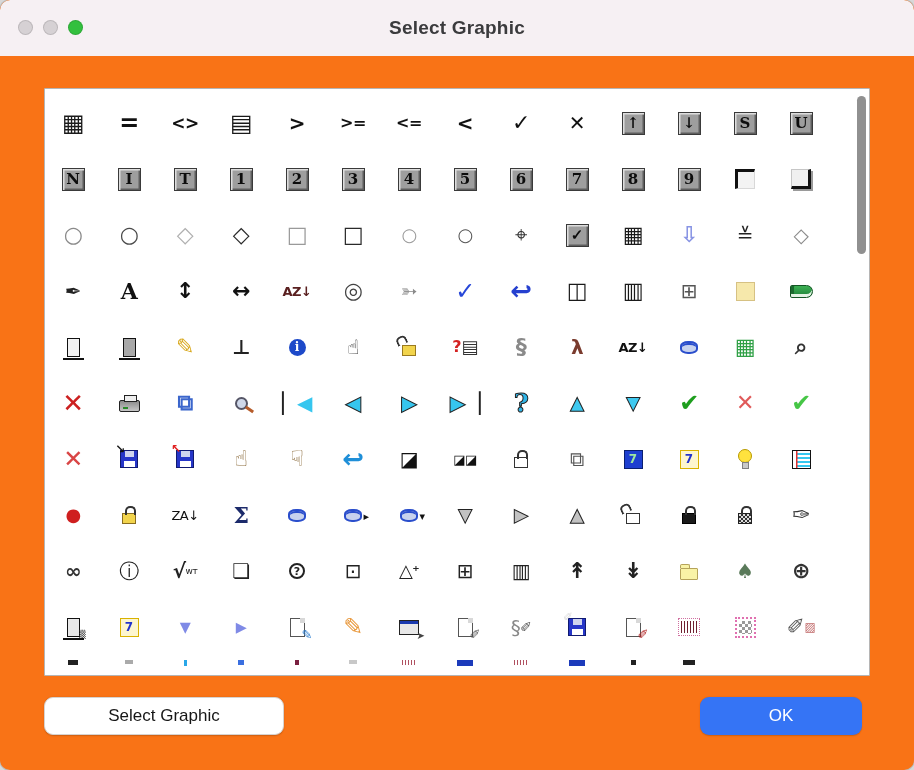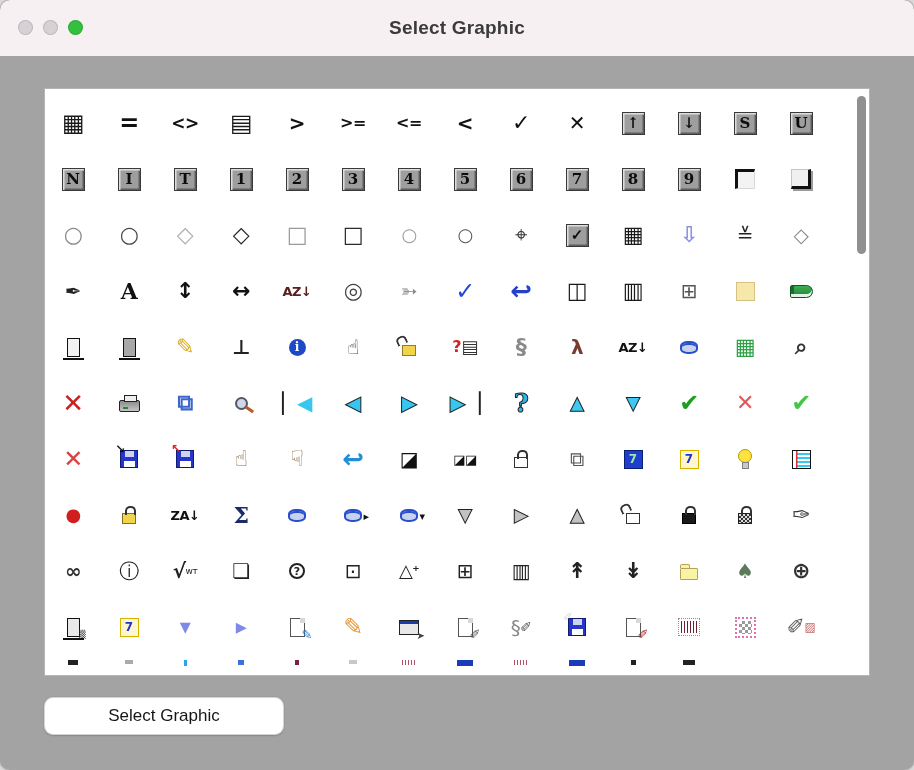--- a/index.html
+++ b/index.html
@@ -1,16 +1,16 @@
 <!DOCTYPE html>
 <html><head>
 <meta charset="utf-8">
 <style>
   html,body{margin:0;padding:0;background:#d8d8d8;}
-  .window{position:relative;width:914px;height:770px;background:#a3a3a3;border-radius:10px;
+  .window{position:relative;width:914px;height:770px;background:#f97316;border-radius:10px;
     overflow:hidden;font-family:"Liberation Sans",sans-serif;box-shadow:0 0 0 1px rgba(0,0,0,.12);}
   .titlebar{height:56px;background:#f6f0f3;display:flex;align-items:center;justify-content:center;
     position:relative;border-radius:10px 10px 0 0;}
   .title{font-weight:bold;font-size:19px;color:#3b3b3d;letter-spacing:.2px;}
   .lights{position:absolute;left:18px;top:20px;display:flex;gap:10px;}
   .tl{width:15px;height:15px;border-radius:50%;border:1px solid rgba(0,0,0,.12);box-sizing:border-box;}
 
   .panel{position:absolute;left:44px;top:88px;width:826px;height:588px;background:#fff;
     border:1px solid #b5b5b5;box-sizing:border-box;overflow:hidden;border-radius:1px;}
   #icon-grid{padding-top:6px;}
@@ -457,21 +457,21 @@
           </div>
         </div>
         <div class="icon-row">
           <div class="cell">
             <span class="glyph" style="color: rgb(207, 31, 31); font-size: 18px;">●</span>
           </div>
           <div class="cell">
             <div class="k k-lock" style="background: rgb(242, 212, 76); border-color: rgb(138, 109, 31);"></div>
           </div>
           <div class="cell">
-            <span class="glyph" style="color: rgb(17, 17, 17); font-size: 13px; font-weight: 700;">ZA↓</span>
+            <span class="glyph" style="color: rgb(17, 17, 17); font-size: 13px; font-weight: 400;">ZA↓</span>
           </div>
           <div class="cell">
             <span class="glyph serif" style="color: rgb(28, 42, 107); font-size: 22px; font-weight: 800;">Σ</span>
           </div>
           <div class="cell">
             <div class="k k-db"></div>
           </div>
           <div class="cell">
             <div class="k k-db">
               <span class="ov" style="color: rgb(17, 17, 17);">▸</span>
@@ -650,13 +650,14 @@
             <div style="width: 12px; height: 5px; background: rgb(34, 34, 34);"></div>
           </div>
           <div class="cell pcell"></div>
           <div class="cell pcell"></div>
         </div>
       </div>
     <div class="scroll-thumb"></div>
   </div>
 
   <button class="btn" style="left:44px;top:697px;width:240px;">Select Graphic</button>
+  <button class="btn btn-ok" id="ok-btn" style="left: 700px; top: 697px; width: 162px; background: rgb(53, 116, 245);">OK</button>
 </div>
 
 </body></html>

